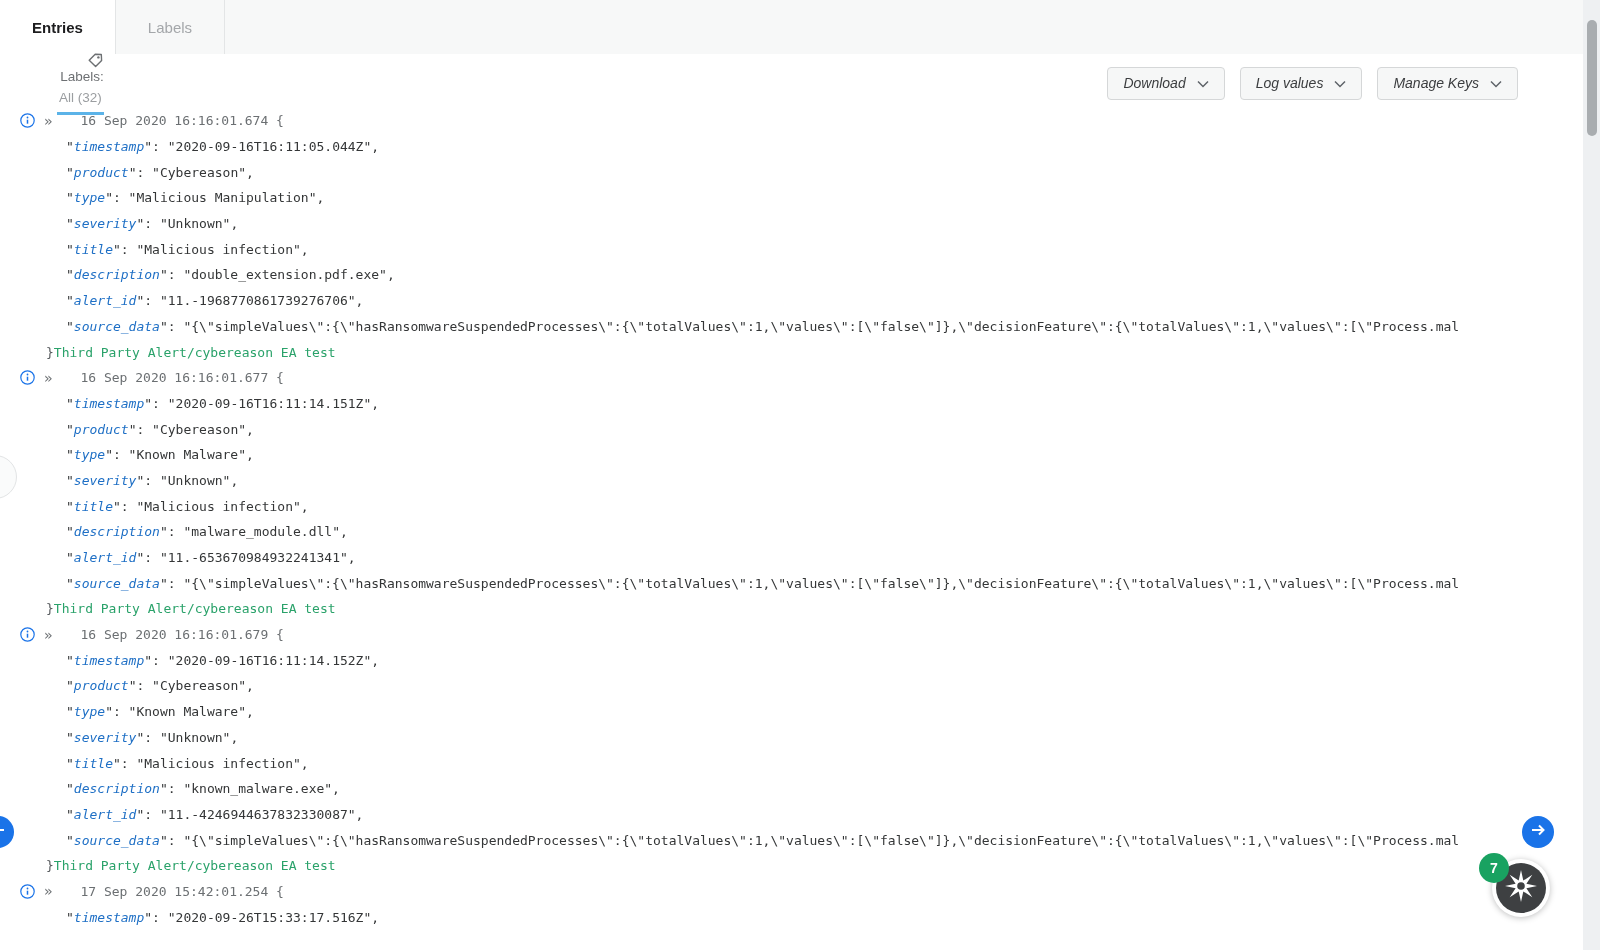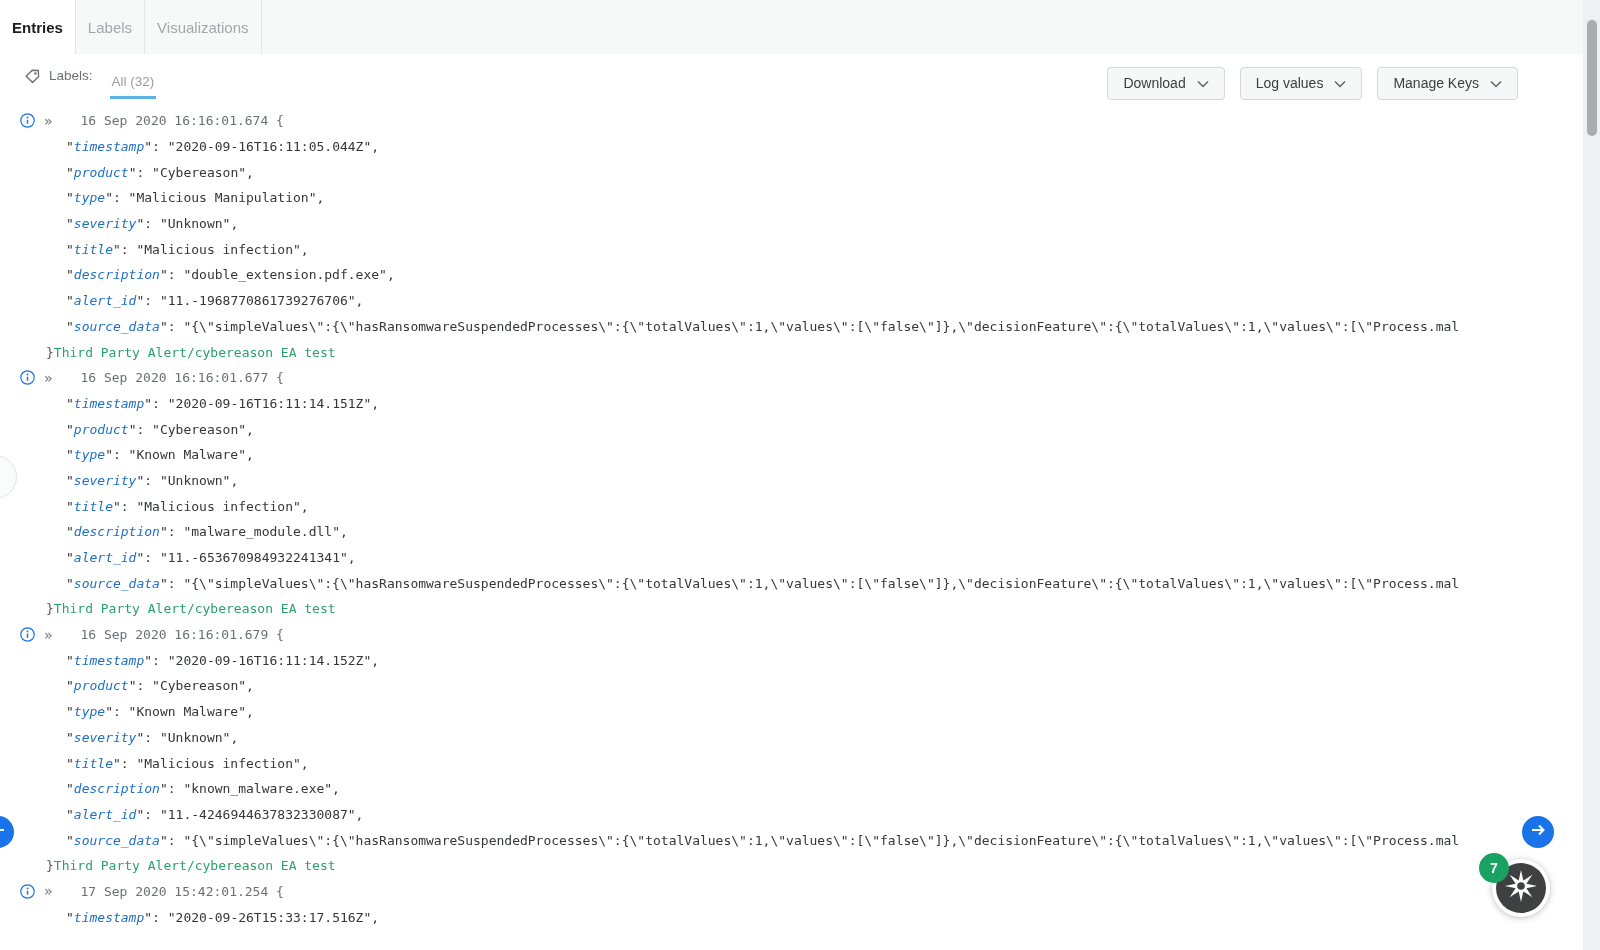--- a/index.html
+++ b/index.html
@@ -5,34 +5,34 @@
   * { box-sizing: border-box; }
   html,body { margin:0; padding:0; }
   body {
     width:1600px; height:950px; position:relative; overflow:hidden;
     background:#ffffff; font-family:"Liberation Sans", sans-serif;
   }
 
   
   .tabbar { position:absolute; top:0; left:0; right:0; height:54px;
             background:#f7f8f8; display:flex; }
-  .tab { display:flex; align-items:center; padding:0 12px; font-size:15px;
+  .tab { display:flex; align-items:center; padding:0 32px; font-size:15px;
          color:#a4a7aa; cursor:pointer; border-right:1px solid #e3e5e6; height:54px; }
   .tab.active { background:#ffffff; color:#1d1d1f; font-weight:700; }
 
   
   .toolbar { position:absolute; top:54px; left:0; right:17px; height:58px;
              display:flex; align-items:center; background:#ffffff; }
-  .labels-group { display:flex; align-items:flex-start; margin-left:24px; }
+  .labels-group { display:flex; align-items:flex-end; margin-left:24px;flex-direction:column; }
   .tag-icon { display:flex; align-items:center; }
   .labels-caption { margin-left:8px; font-size:13.5px; color:#6d7073; }
-  .labels-filter { margin-left:17px; font-size:13.5px; color:#9b9ea1;
+  .labels-filter { margin-left:33px; font-size:13.5px; color:#9b9ea1;
                    padding:6px 2px 7px 2px; border-bottom:3px solid #5bb3e8; cursor:pointer; }
   .toolbar-buttons { margin-left:auto; display:flex; align-items:center;
-                     gap:15px; margin-right:65px; }
+                     gap:15px; margin-right:65px;font-style:italic; }
   .tb-button { height:33px; display:flex; align-items:center; gap:11px;
                padding:0 15px; background:#f6f7f7; border:1px solid #d5d7d8;
                border-radius:4px; font-size:14px; color:#3b3d3f; cursor:pointer; }
 
   
   .log { position:absolute; top:108px; left:0; right:17px;
          font-family:"DejaVu Sans Mono", monospace; font-size:13px; color:#343637; }
   .line { height:25.7px; display:flex; align-items:center;
           white-space:pre; overflow:hidden; }
   .header-line { padding-left:20px; color:#6b6f72; }
@@ -74,23 +74,20 @@
 </head>
 <body>
 
 <div class="tabbar">
   <div class="tab active">
     <span>Entries</span>
   </div>
   <div class="tab">
     <span>Labels</span>
   </div>
-  <div class="tab">
-    <span>Visualizations</span>
-  </div>
 </div>
 
 <div class="toolbar">
   <div class="labels-group">
     <span class="tag-icon">
       <svg width="17" height="17" viewBox="0 0 17 17">
         <path d="M2.2 8.2 L8.2 2.2 L14.3 2.5 L14.6 8.6 L8.6 14.6 Z" fill="none" stroke="#6d7073" stroke-width="1.4" stroke-linejoin="round"></path>
         <circle cx="11.4" cy="5.4" r="1.2" fill="#6d7073"></circle>
       </svg>
     </span>

